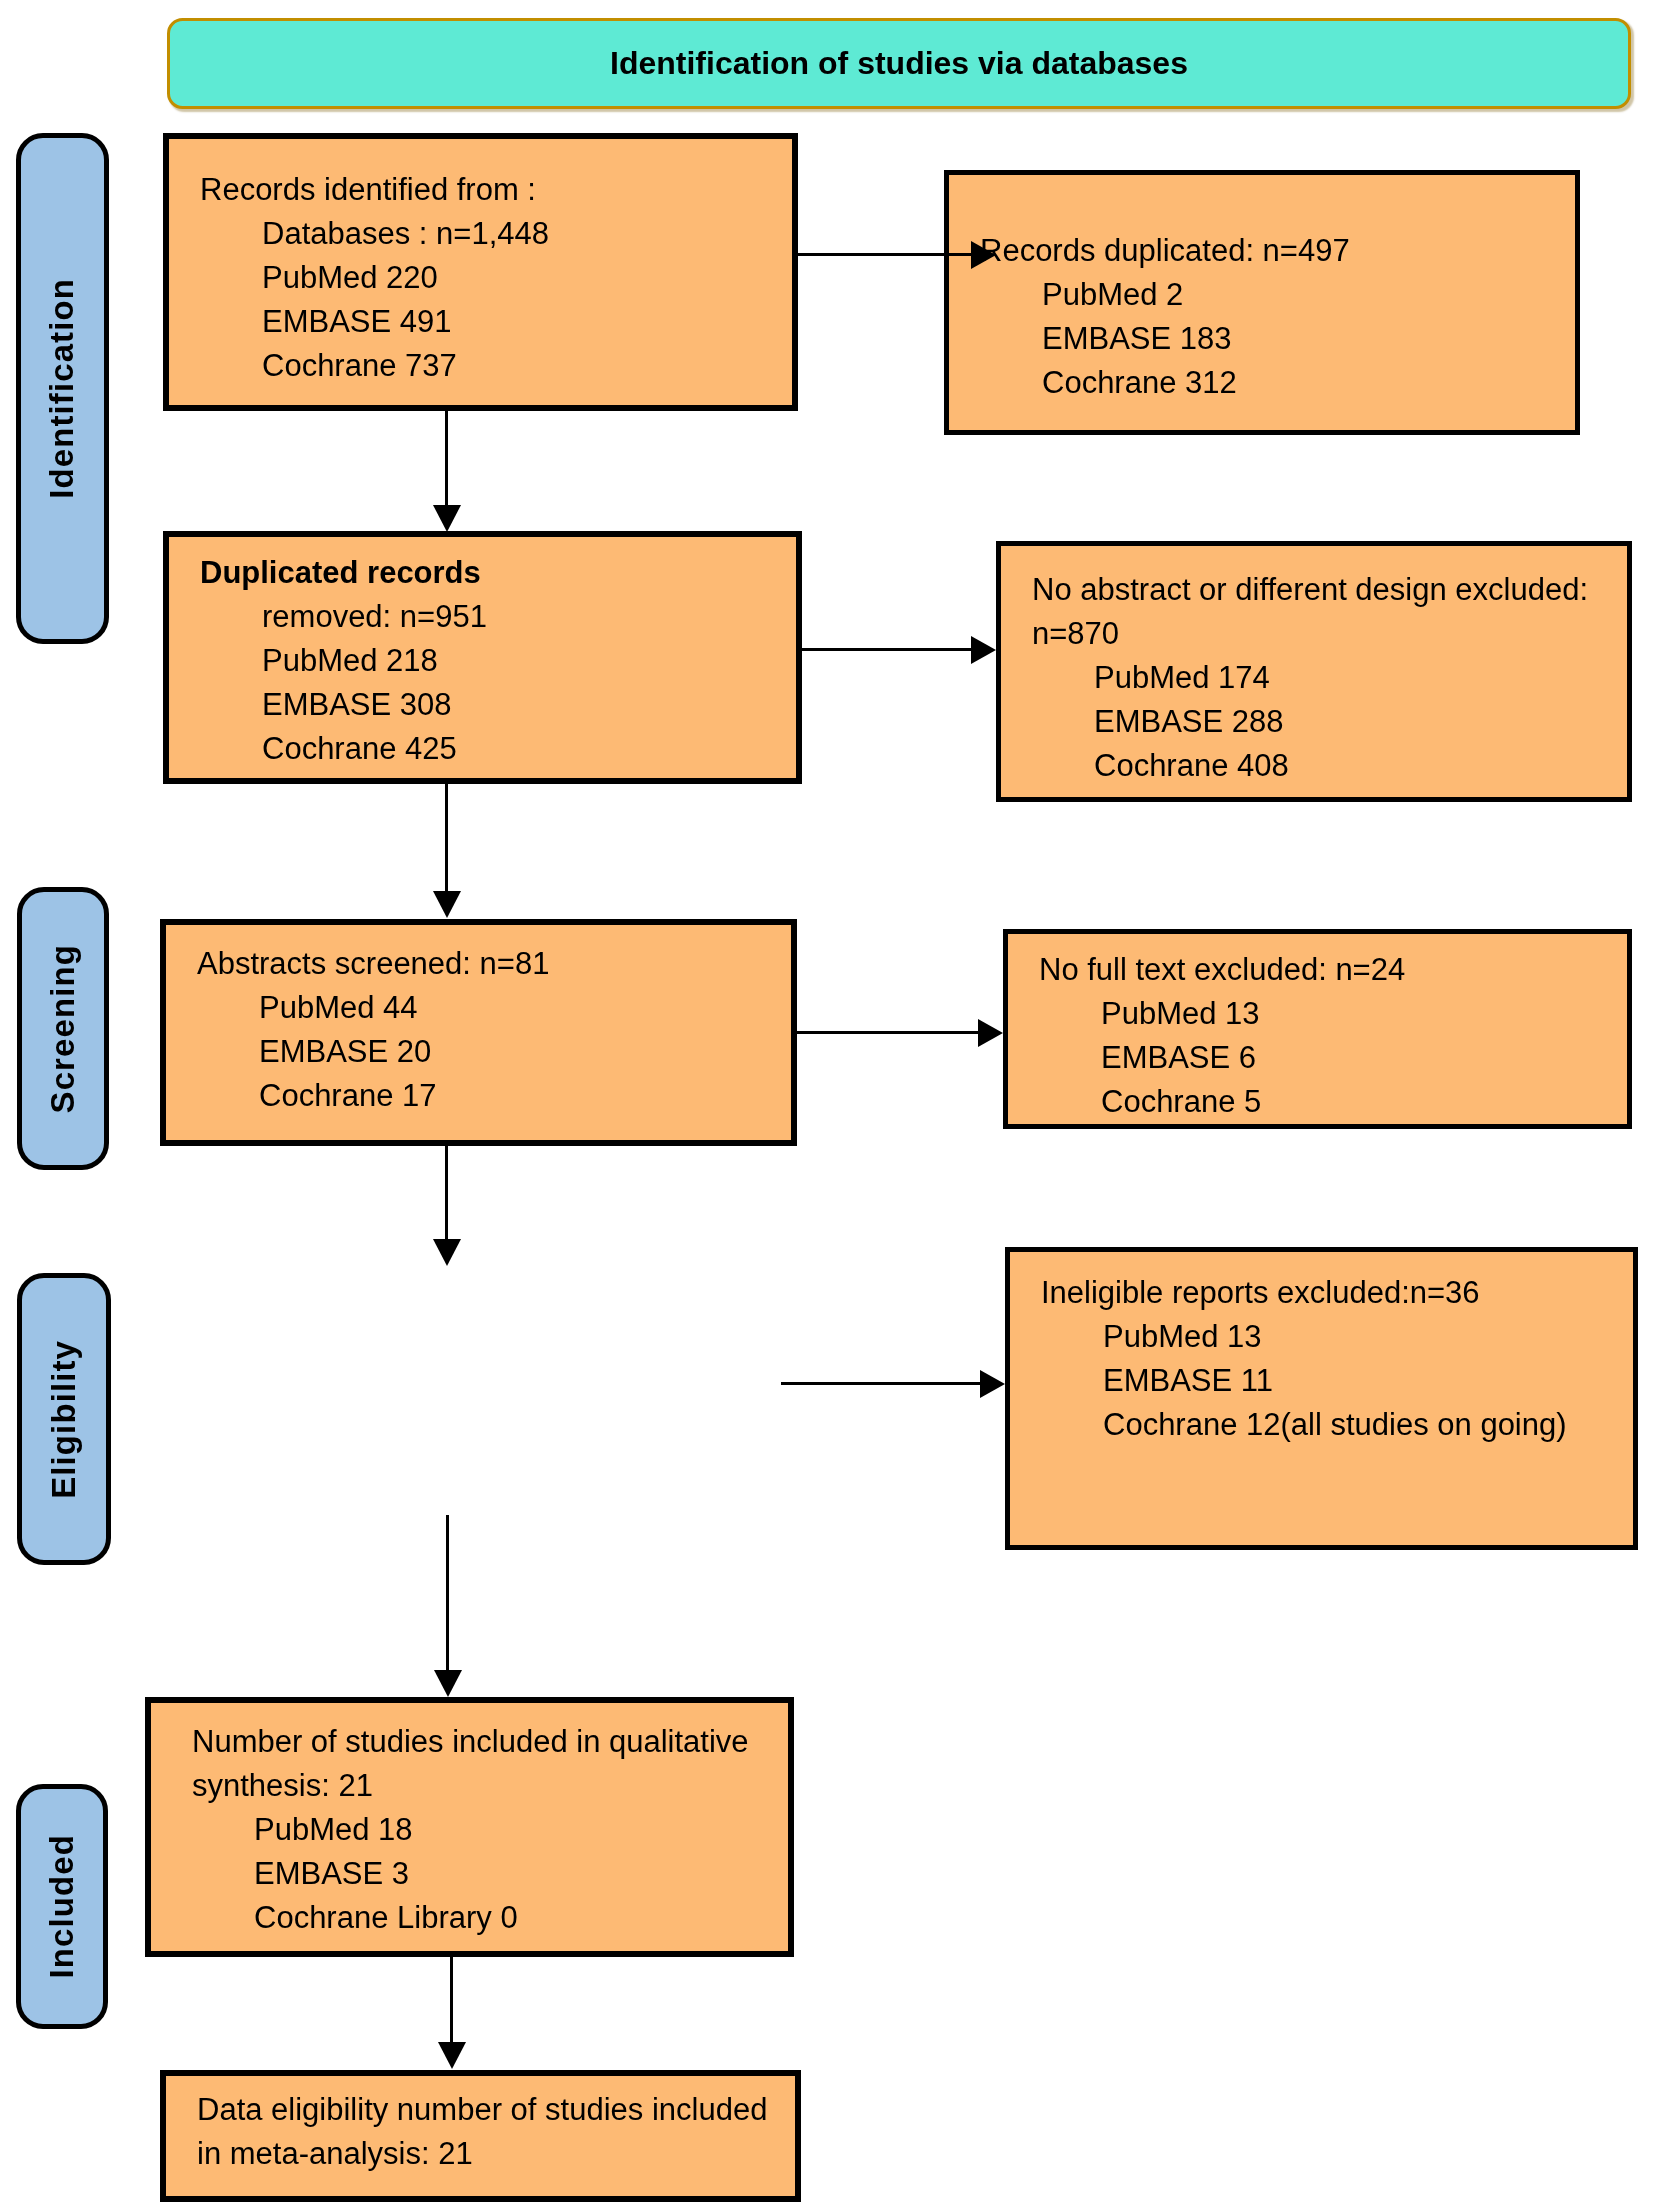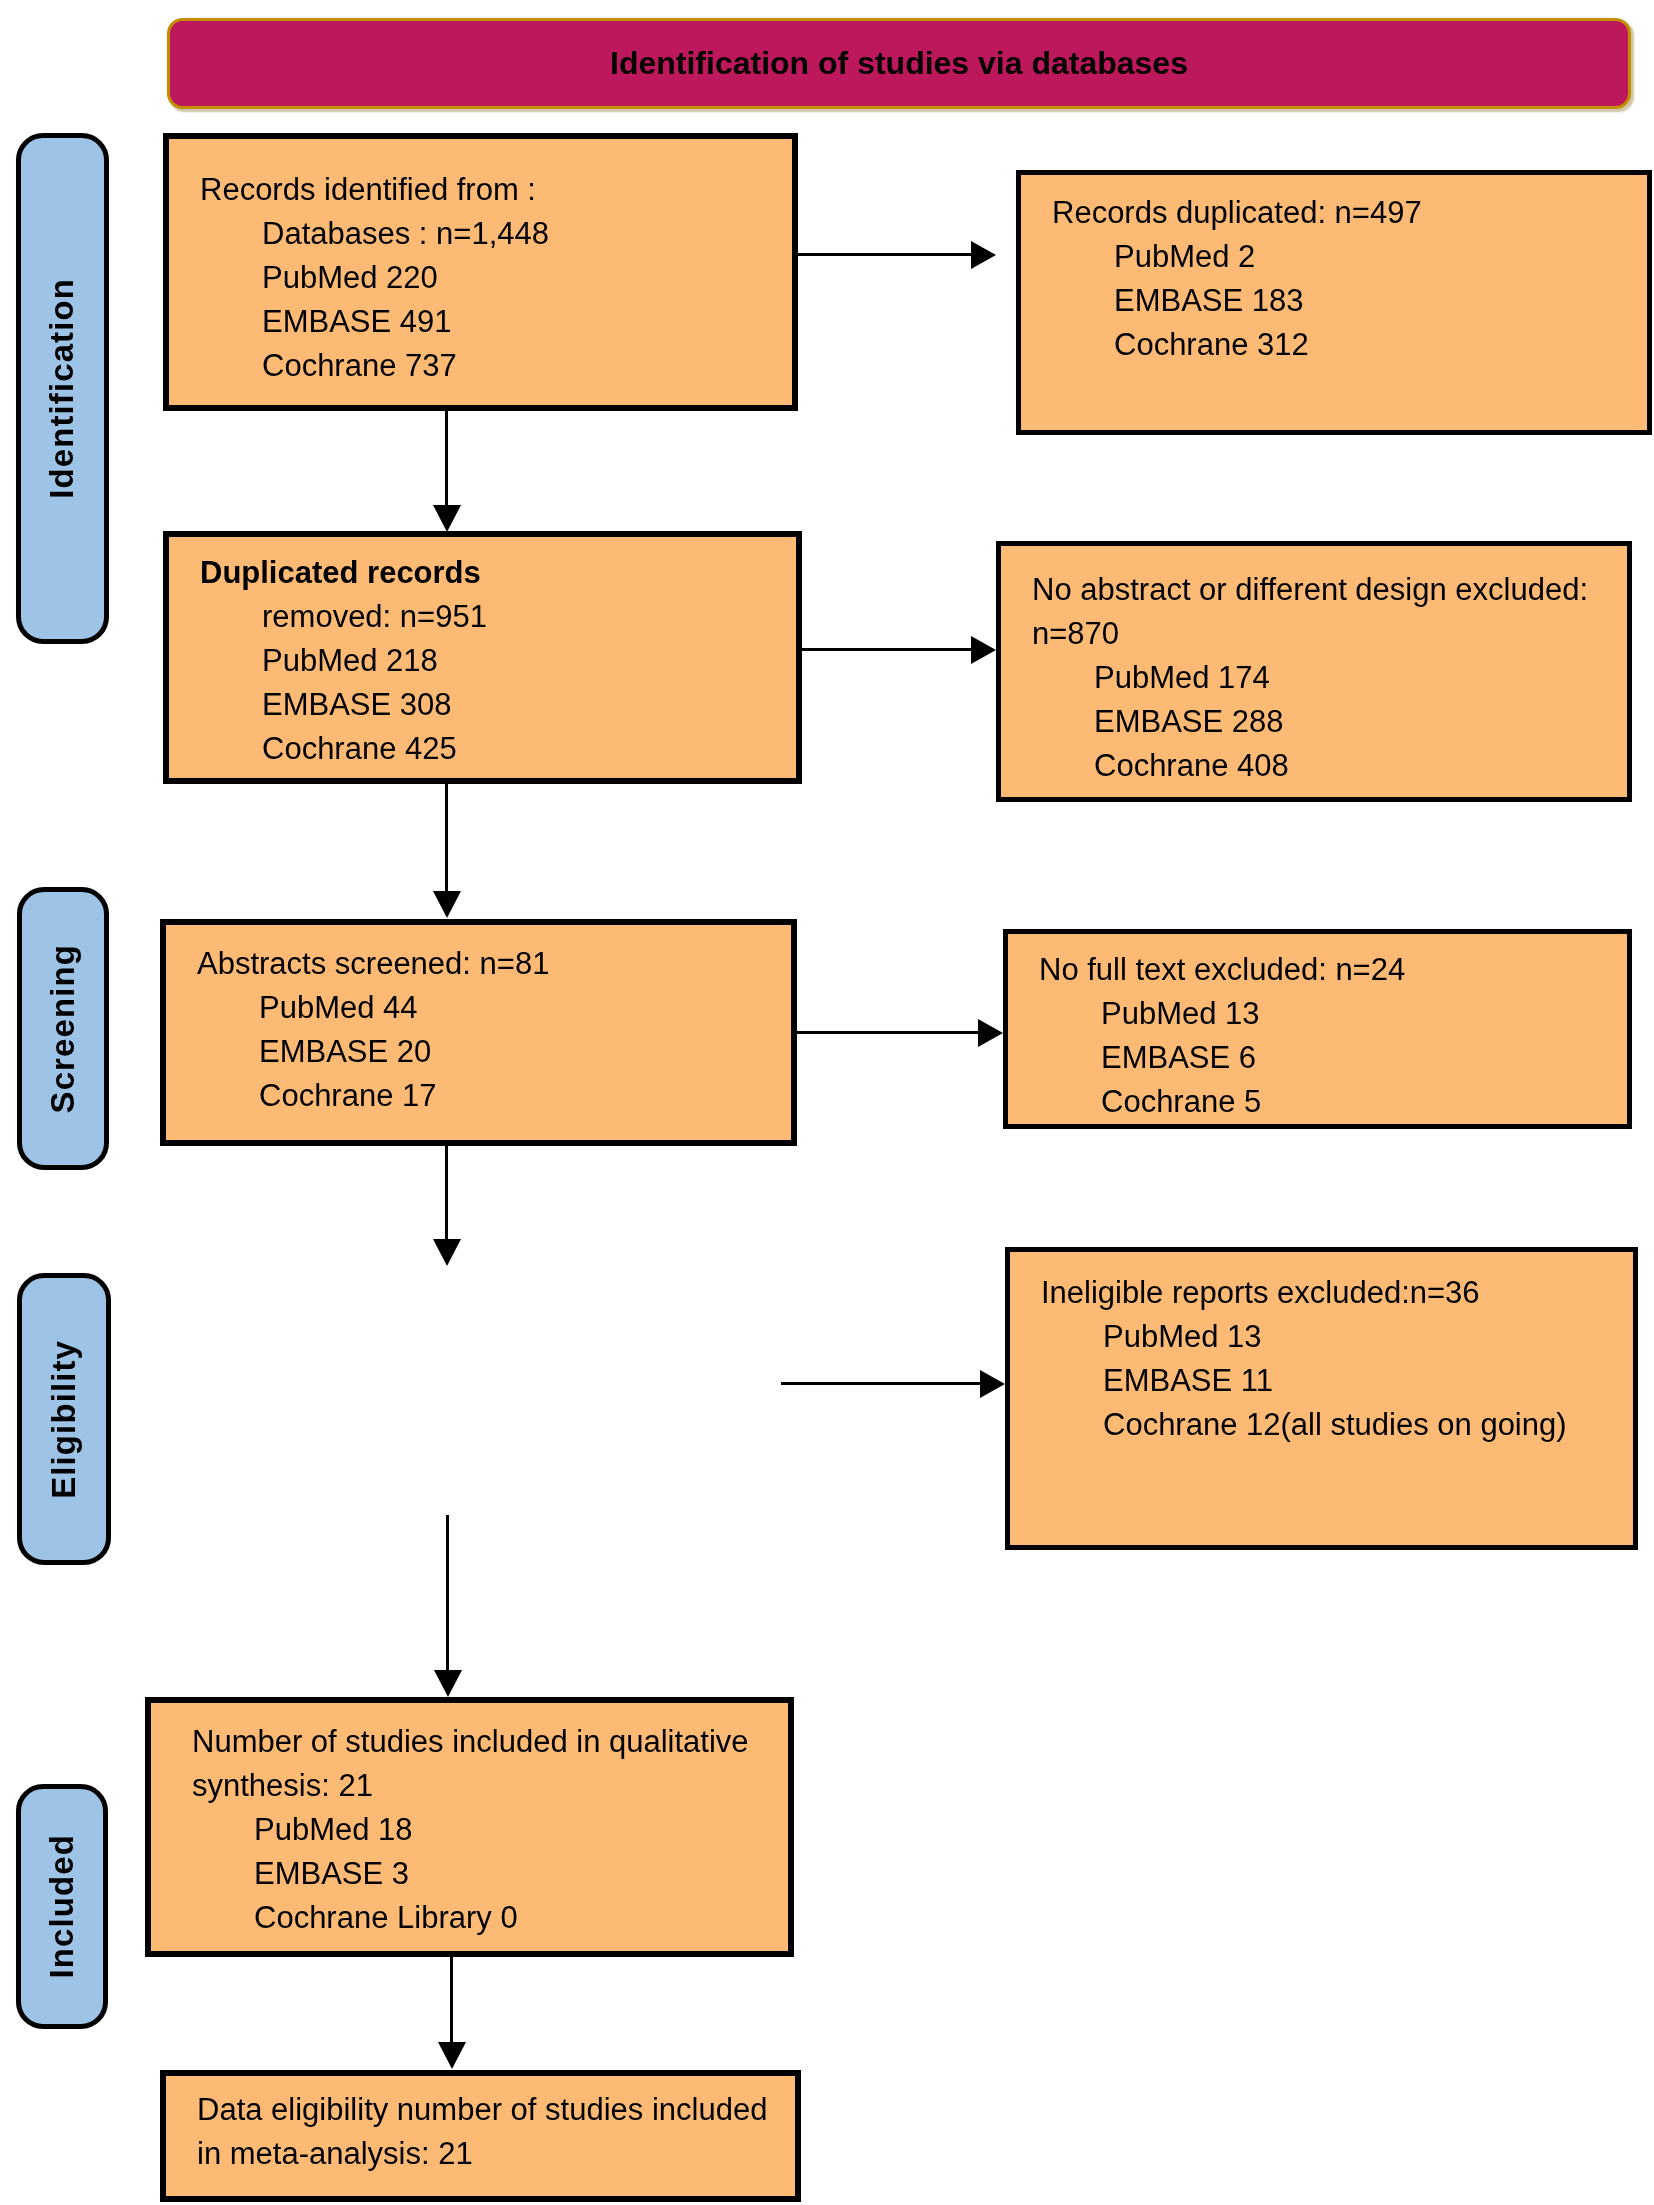--- a/index.html
+++ b/index.html
@@ -9,21 +9,21 @@
     height: 2205px;
     background: #ffffff;
     font-family: "Liberation Sans", sans-serif;
     color: #000000;
   }
 
   
   #banner {
     position: absolute;
     left: 167px; top: 18px; width: 1464px; height: 91px;
-    background: #be185d;
+    background: #5eead4;
     border: 3.9px solid #C28E00;
     border-radius: 15.5px;
     box-sizing: border-box;
     display: flex; align-items: center; justify-content: center;
     font-size: 32px; font-weight: bold;
     box-shadow: 2.2px 2.8px 1.7px rgba(120, 90, 0, 0.35);
   }
 
   
   .stage {
@@ -60,21 +60,21 @@
   .indent1 { padding-left: 62px; }
   .bold { font-weight: bold; }
 
   #box1  { left: 163px;  top: 133px;  width: 635px; height: 278px; padding-top: 29px; }
   #box2  { left: 163px;  top: 531px;  width: 639px; height: 253px; padding-top: 14px; }
   #box3  { left: 160px;  top: 919px; width: 637px; height: 227px; padding-top: 16.7px; }
   #box4  { left: 138px;  top: 1266px; width: 643px; height: 249px; padding-top: 8.3px; }
   #box5  { left: 145px;  top: 1697px; width: 649px; height: 260px; padding-top: 16.7px; padding-left: 41px; }
   #box6  { left: 160px;  top: 2070px; width: 641px; height: 132px; padding-top: 12.2px; }
 
-  #rbox1 { left: 1016px; top: 170px;  width: 636px; height: 265px; padding-top: 16px; }
+  #rbox1 { left: 944px; top: 170px;  width: 636px; height: 265px; padding-top: 54px; }
   #rbox2 { left: 996px; top: 541px;  width: 636px; height: 261px; padding-top: 22px; }
   #rbox3 { left: 1003px; top: 929px; width: 629px; height: 200px; padding-top: 14.4px; }
   #rbox4 { left: 1005px; top: 1247px; width: 633px; height: 303px; padding-top: 19.4px; padding-right: 36px; }
 
   
   .varrow { position: absolute; width: 29px; }
   .varrow .shaft { position: absolute; left: 12.8px; top: 0; width: 3.3px; height: calc(100% - 25.5px); background: #000; }
   .varrow .head  { position: absolute; left: 0.6px; bottom: 0; width: 0; height: 0;
                    border-left: 14px solid transparent; border-right: 14px solid transparent;
                    border-top: 27px solid #000; }

